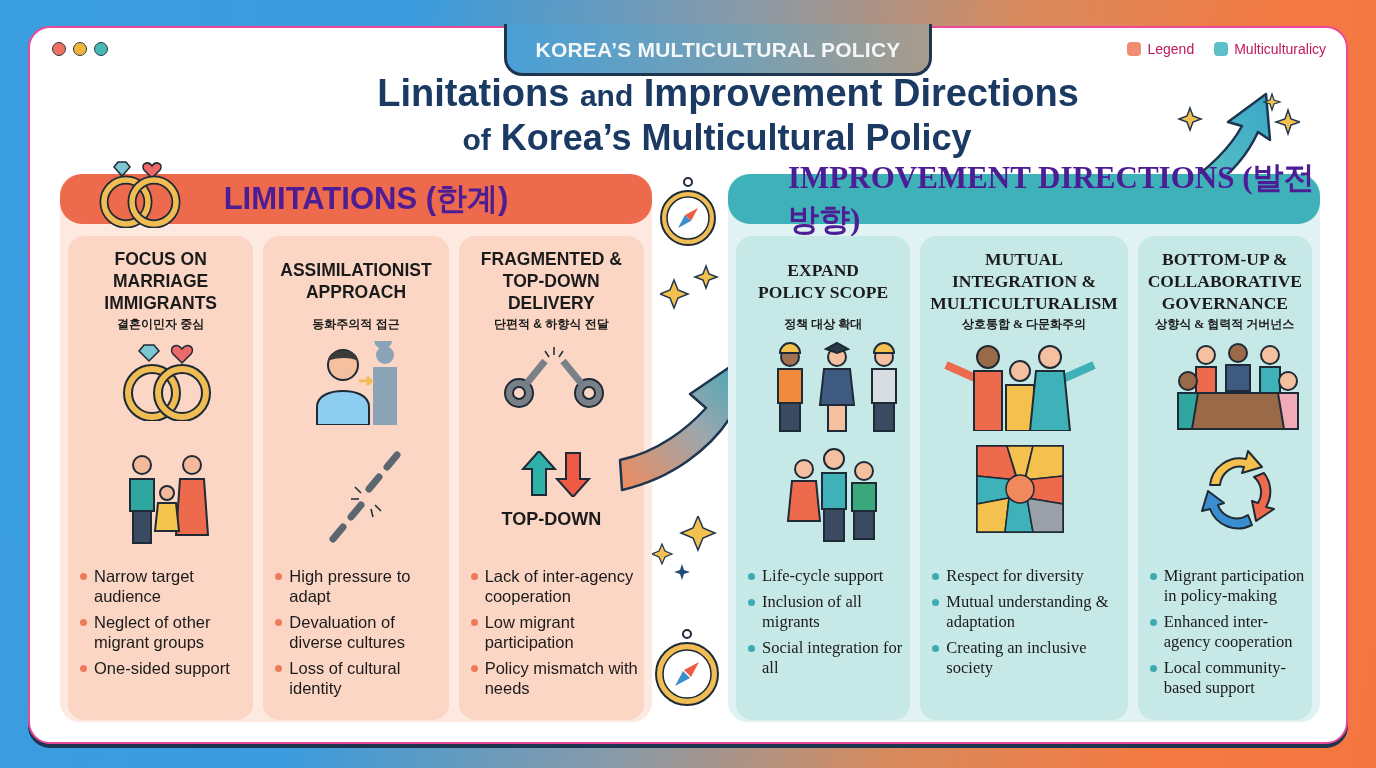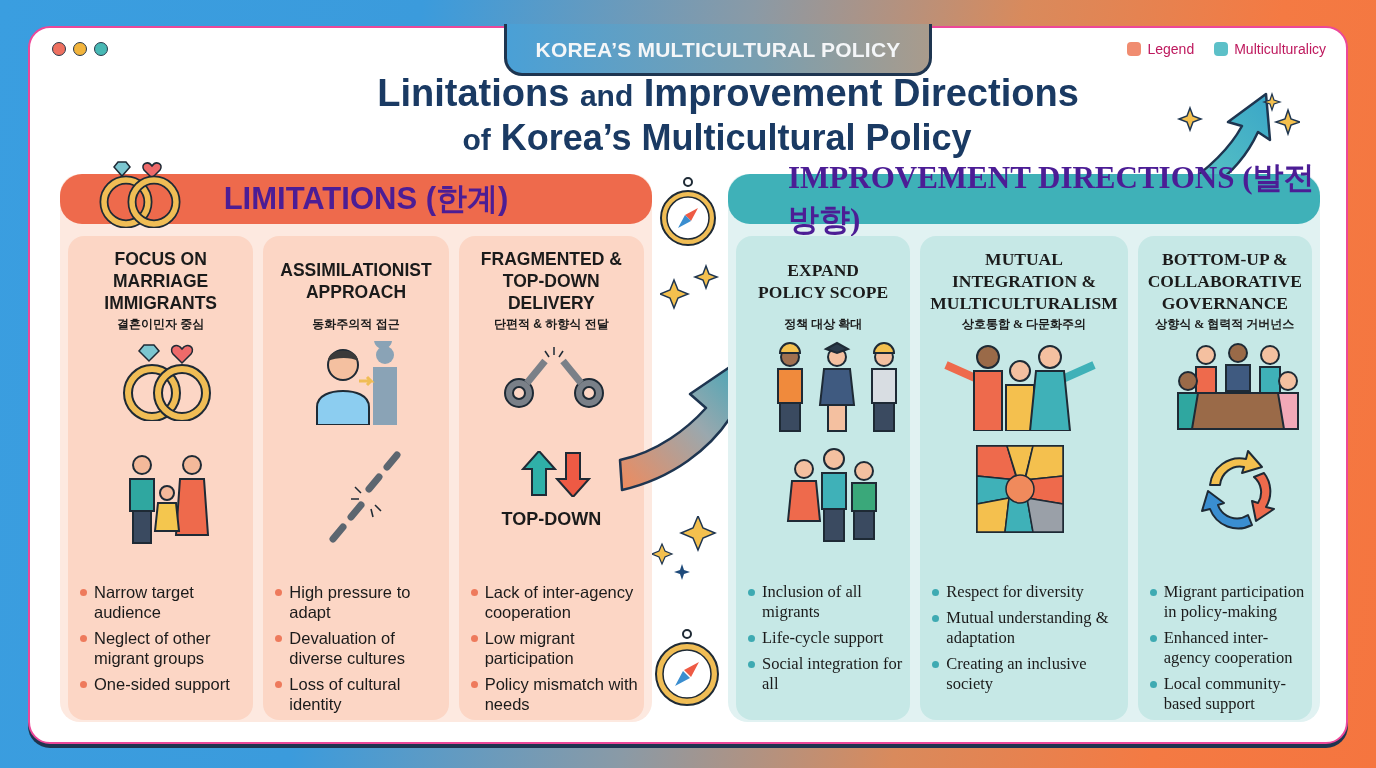--- a/index.html
+++ b/index.html
@@ -54,21 +54,21 @@
     display: flex; flex-direction: column; align-items: center;
   }
   .lim .card { background: #fcd6c5; }
   .imp .card { background: #c6e8e6; }
   .card-title {
     text-align: center; font-weight: 700; font-size: 17.5px; line-height: 22px; color: #1b1b1b;
     height: 66px; display: flex; align-items: center; justify-content: center; white-space: pre-line;
   }
   .card-ko { text-align: center; font-weight: 700; font-size: 12px; color: #1b1b1b; margin-top: 2px; white-space: nowrap; }
   .card-icons { height: 240px; width: 100%; position: relative; margin-top: 8px; }
-  .bullets { list-style: none; width: 100%; padding-left: 10px; position: absolute; top: 330px; left: 0; margin-top: 16px; }
+  .bullets { list-style: none; width: 100%; padding-left: 10px; position: absolute; top: 330px; left: 0; }
   .bullets li {
     position: relative; padding-left: 16px; font-size: 16.5px; line-height: 20px; color: #1b1b1b;
     margin-bottom: 6px;
   }
   .bullets li::before {
     content: ""; position: absolute; left: 2px; top: 7px; width: 7px; height: 7px; border-radius: 50%;
   }
   .lim .bullets li::before { background: #ee7a5c; }
   .imp .bullets li::before { background: #3eaab2; }
   .icon-svg { position: absolute; }
@@ -305,22 +305,22 @@
               <circle cx="50" cy="14" r="10" fill="#f4c0a0"></circle>
                 <path d="M38 28 h24 v36 h-24z" fill="#3fb1b8"></path>
                 <path d="M40 64 h20 v32 h-20z" fill="#3a4a60"></path>
               <circle cx="80" cy="26" r="9" fill="#f4c0a0"></circle>
                 <path d="M68 38 h24 v28 h-24z" fill="#3aa87a"></path>
                 <path d="M70 66 h20 v28 h-20z" fill="#3a4a60"></path>
             </g>
           </svg>
         </div>
         <ul class="bullets">
+          <li>Life-cycle support</li>
           <li>Inclusion of all migrants</li>
-          <li>Life-cycle support</li>
           <li>Social integration for all</li>
         </ul>
       </div>
 
       <div class="card">
         <div class="card-title">MUTUAL
 INTEGRATION &amp;
 MULTICULTURALISM</div>
         <div class="card-ko">상호통합 &amp; 다문화주의</div>
         <div class="card-icons">

